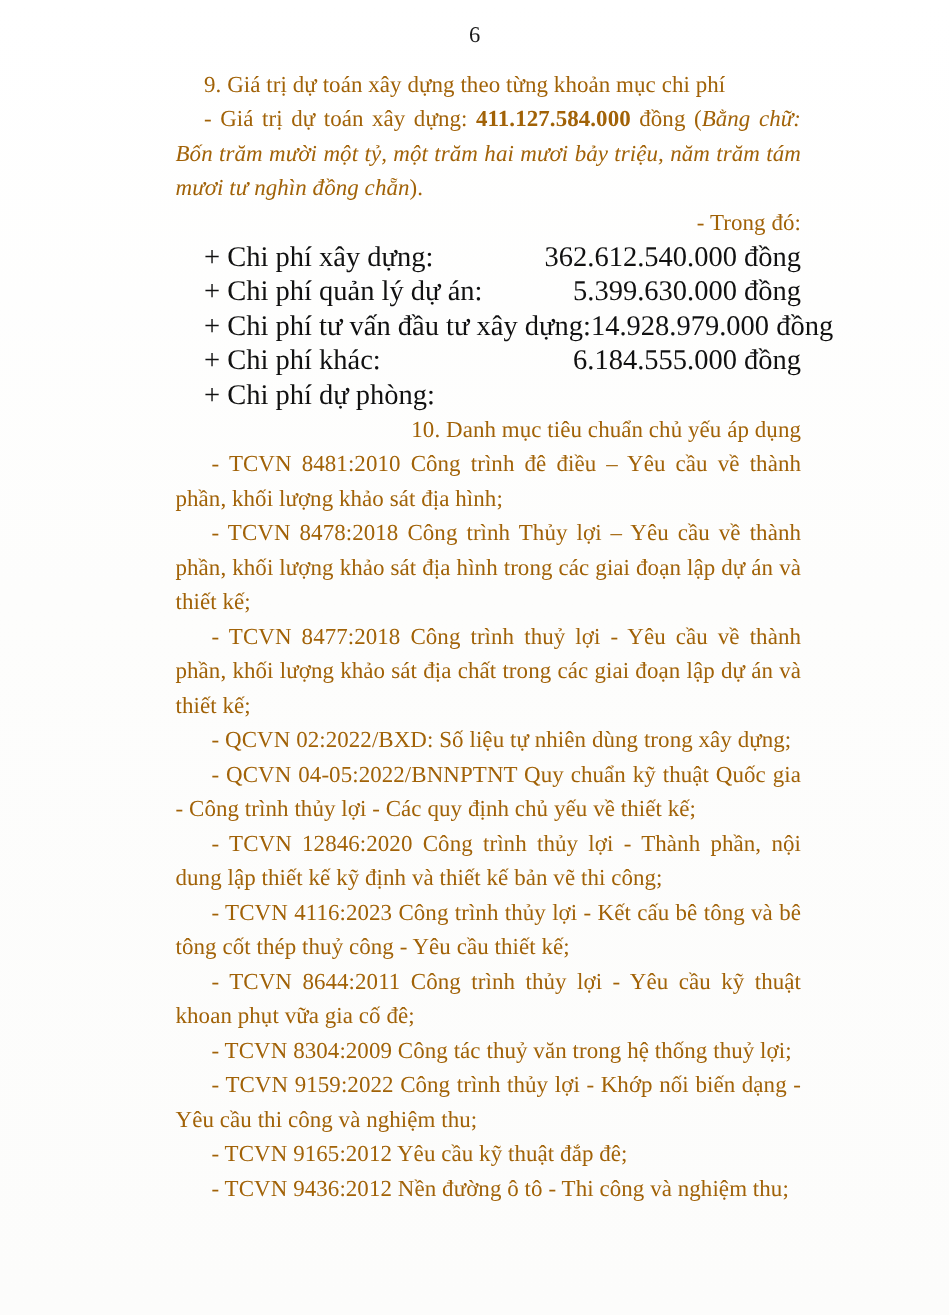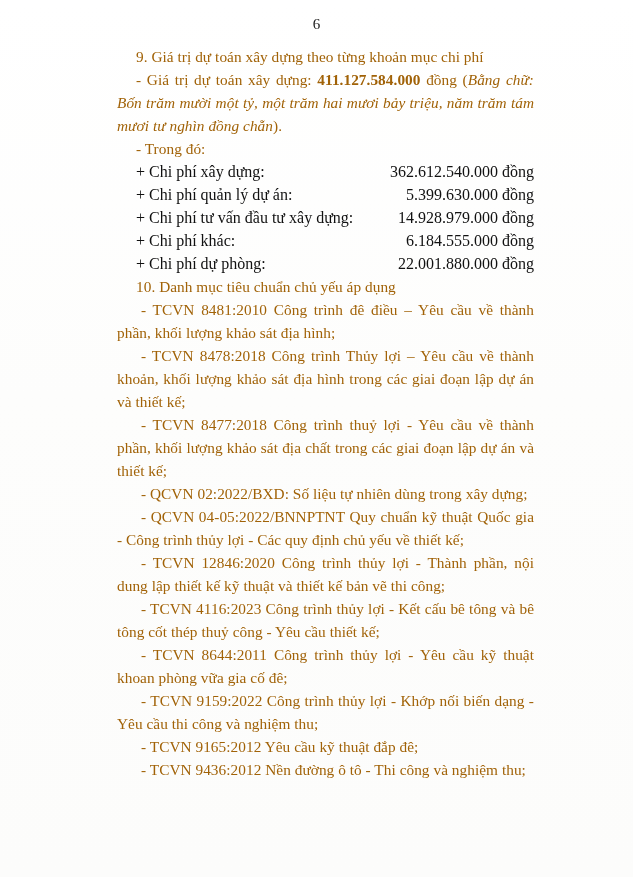--- a/index.html
+++ b/index.html
@@ -53,31 +53,31 @@
     color: #a16207;
     letter-spacing: 0.05px;
   }
   .indent {
     text-indent: 19px;
   }
   .indent-lg {
     text-indent: 24px;
   }
   .no-justify {
-    text-align: left;
+    text-align: right;
   }
   b, .bold { font-weight: 700; }
   i, .ital { font-style: italic; }
 
   
   .cost-row {
     display: flex;
     justify-content: space-between;
     align-items: baseline;
-    font-size: 16px;
+    font-size: 19px;
     line-height: 23.0px;
     color: #111111;
     padding-left: 19px;
   }
   .cost-label { white-space: nowrap; }
   .cost-value { white-space: nowrap; text-align: center; }
 </style>
 </head>
 <body>
 
@@ -108,34 +108,34 @@
         <div class="cost-row">
           <span class="cost-label">+ Chi phí tư vấn đầu tư xây dựng:</span>
           <span class="cost-value">14.928.979.000 đồng</span>
         </div>
         <div class="cost-row">
           <span class="cost-label">+ Chi phí khác:</span>
           <span class="cost-value">6.184.555.000 đồng</span>
         </div>
         <div class="cost-row">
           <span class="cost-label">+ Chi phí dự phòng:</span>
-          <span class="cost-value">22.001.880.000 đồng</span>
         </div>
       </div>
 
     <p class="para indent no-justify">10. Danh mục tiêu chuẩn chủ yếu áp dụng</p>
 
     <div id="standards-list">
         <p class="para indent-lg">- TCVN 8481:2010 Công trình đê điều – Yêu cầu về thành phần, khối lượng khảo sát địa hình;</p>
-        <p class="para indent-lg">- TCVN 8478:2018 Công trình Thủy lợi – Yêu cầu về thành khoản, khối lượng khảo sát địa hình trong các giai đoạn lập dự án và thiết kế;</p>
+        <p class="para indent-lg">- TCVN 8478:2018 Công trình Thủy lợi – Yêu cầu về thành phần, khối lượng khảo sát địa hình trong các giai đoạn lập dự án và thiết kế;</p>
         <p class="para indent-lg">- TCVN 8477:2018 Công trình thuỷ lợi - Yêu cầu về thành phần, khối lượng khảo sát địa chất trong các giai đoạn lập dự án và thiết kế;</p>
         <p class="para indent-lg">- QCVN 02:2022/BXD: Số liệu tự nhiên dùng trong xây dựng;</p>
         <p class="para indent-lg">- QCVN 04-05:2022/BNNPTNT Quy chuẩn kỹ thuật Quốc gia - Công trình thủy lợi - Các quy định chủ yếu về thiết kế;</p>
-        <p class="para indent-lg">- TCVN 12846:2020 Công trình thủy lợi - Thành phần, nội dung lập thiết kế kỹ thuật và thiết kế bản vẽ thi công;</p>
+        <p class="para indent-lg">- TCVN 12846:2020 Công trình thủy lợi - Thành phần, nội dung lập thiết kế kỹ định và thiết kế bản vẽ thi công;</p>
         <p class="para indent-lg">- TCVN 4116:2023 Công trình thủy lợi - Kết cấu bê tông và bê tông cốt thép thuỷ công - Yêu cầu thiết kế;</p>
-        <p class="para indent-lg">- TCVN 8644:2011 Công trình thủy lợi - Yêu cầu kỹ thuật khoan phòng vữa gia cố đê;</p>
+        <p class="para indent-lg">- TCVN 8644:2011 Công trình thủy lợi - Yêu cầu kỹ thuật khoan phụt vữa gia cố đê;</p>
+        <p class="para indent-lg">- TCVN 8304:2009 Công tác thuỷ văn trong hệ thống thuỷ lợi;</p>
         <p class="para indent-lg">- TCVN 9159:2022 Công trình thủy lợi - Khớp nối biến dạng - Yêu cầu thi công và nghiệm thu;</p>
         <p class="para indent-lg">- TCVN 9165:2012 Yêu cầu kỹ thuật đắp đê;</p>
         <p class="para indent-lg">- TCVN 9436:2012 Nền đường ô tô - Thi công và nghiệm thu;</p>
       </div>
 
   </div>
 </div>
 
 </body></html>

